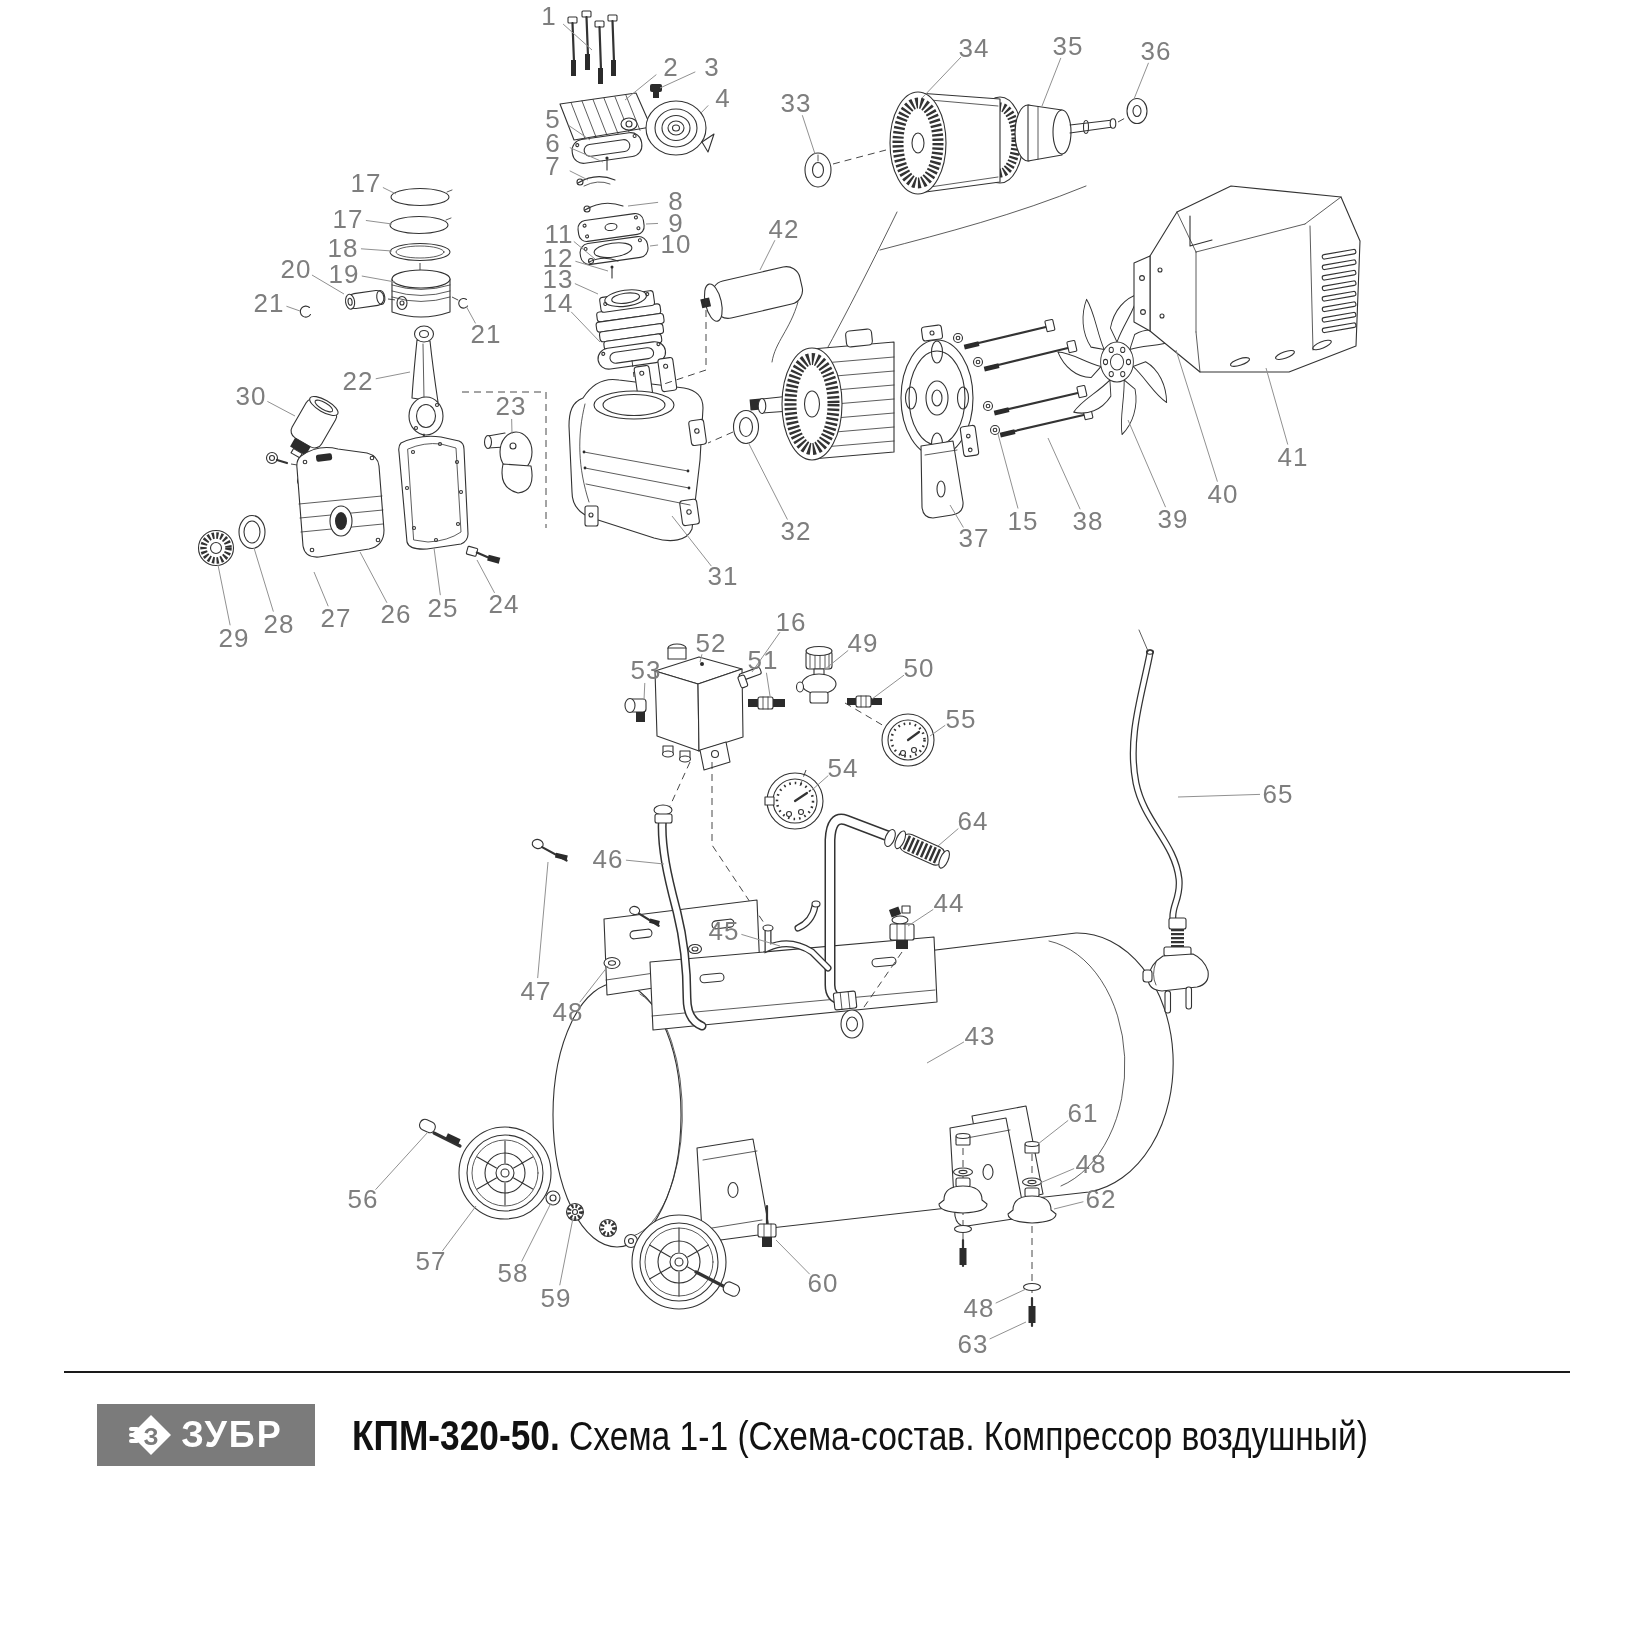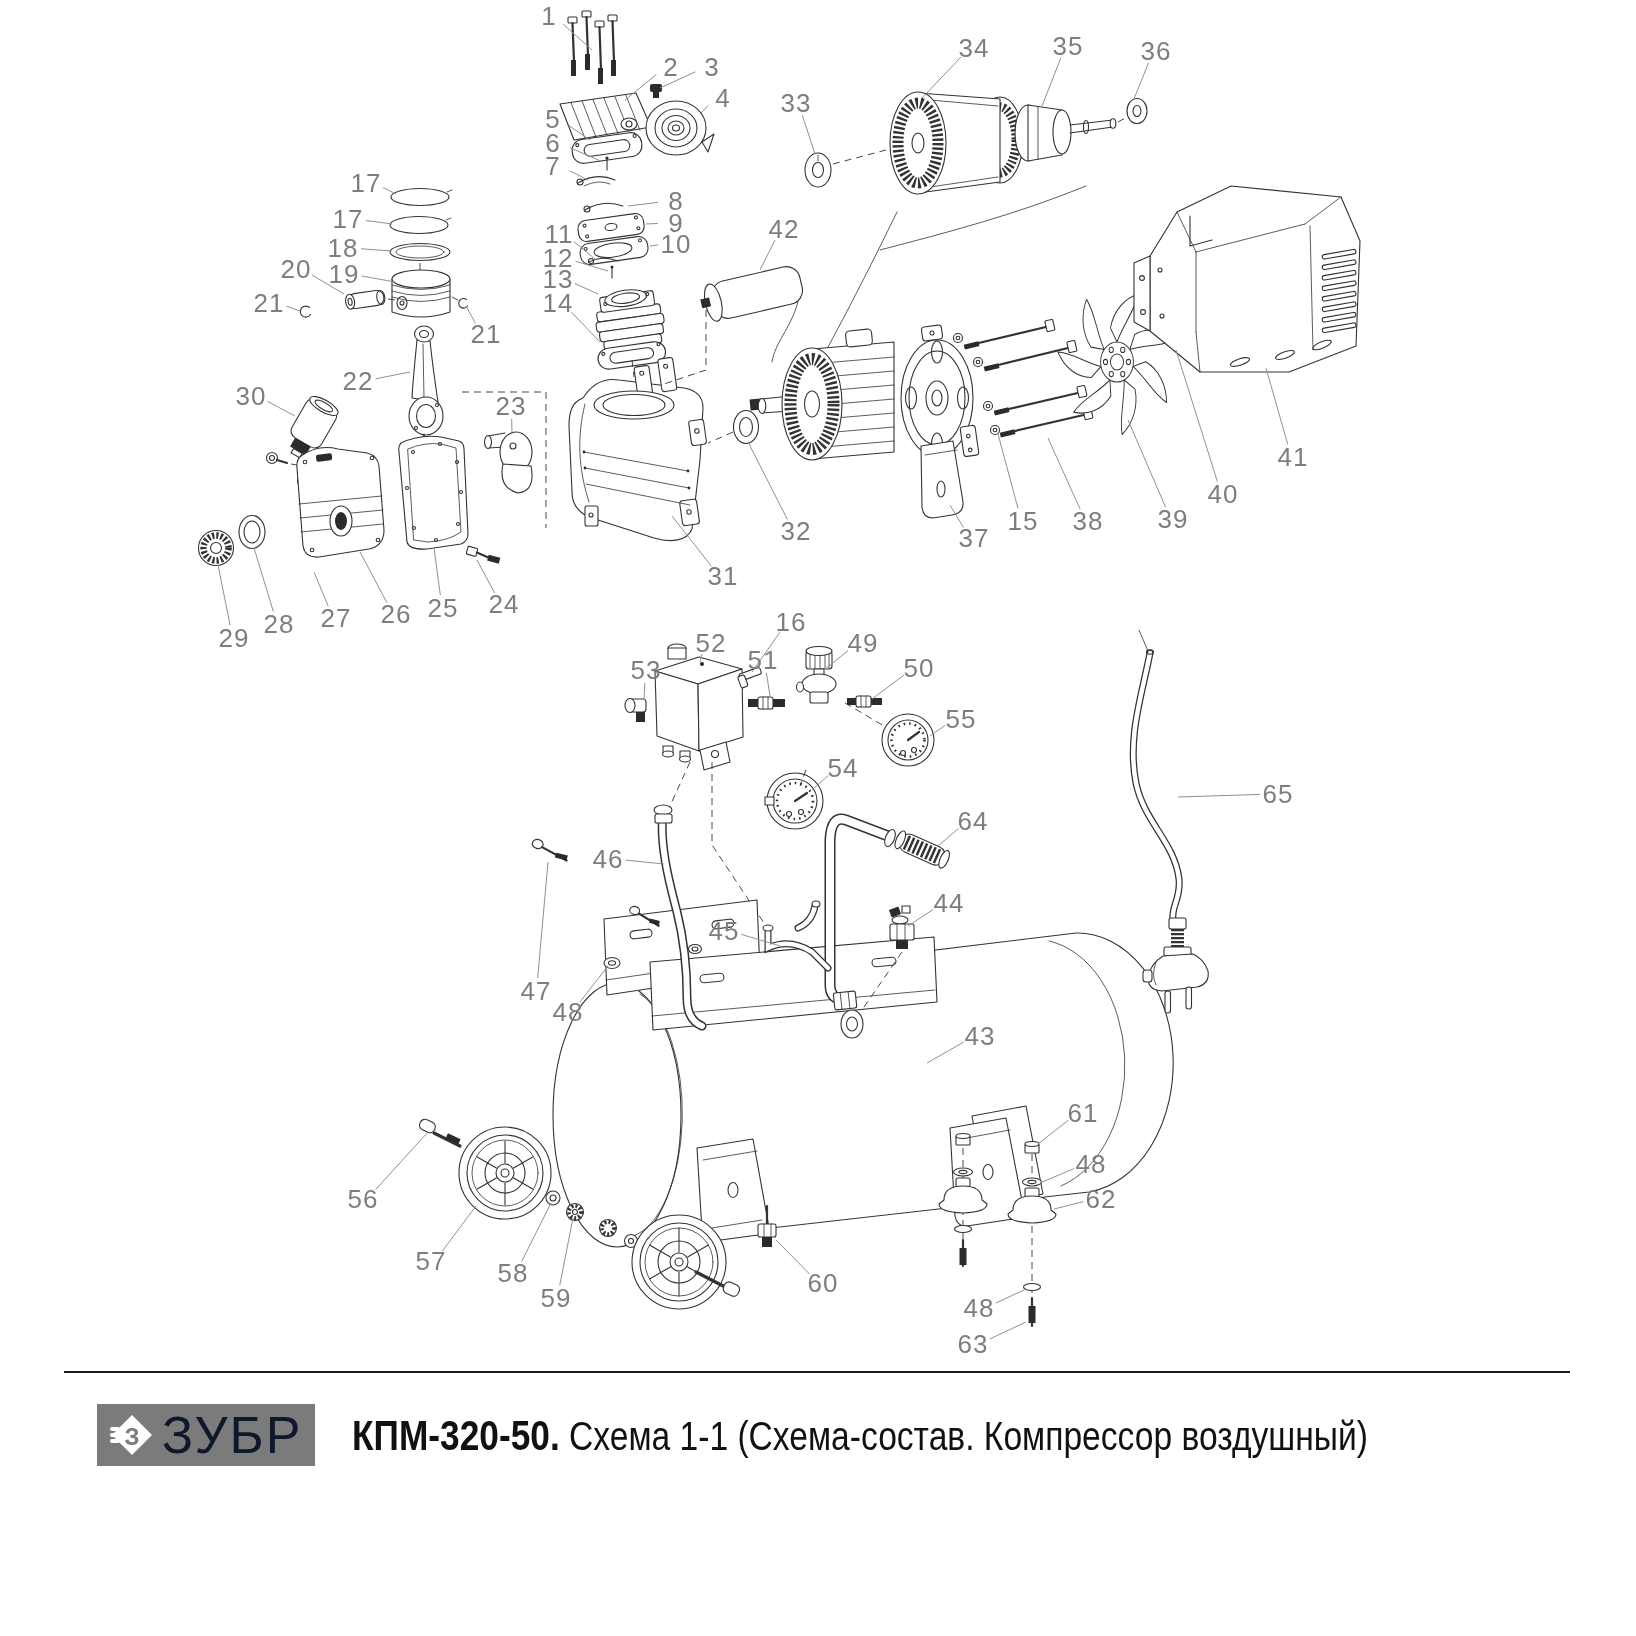--- a/index.html
+++ b/index.html
@@ -19,21 +19,21 @@
   .thin{stroke-width:.8}
   .t2{stroke-width:2.2}
   .t3{stroke-width:3.2}
   .d{fill:none;stroke:var(--ink);stroke-width:.9;stroke-dasharray:7 5}
   .knurl{fill:none;stroke:var(--ink)}
   .callout{fill:var(--lbl);font:26px "Liberation Sans",sans-serif;letter-spacing:1px;text-anchor:middle;dominant-baseline:central}
   .leader{stroke:var(--ldr);stroke-width:1}
   .divider{position:absolute;left:64px;top:1371px;width:1506px;height:2px;background:#1a1a1a;}
   .logo{position:absolute;left:97px;top:1404px;width:218px;height:62px;background:var(--logo-bg);
         display:flex;align-items:center;justify-content:center;gap:8px;}
-  .logo-text{color:#0f172a;font-weight:normal;font-size:52px;letter-spacing:2px;line-height:1;}
+  .logo-text{color:#ffffff;font-weight:bold;font-size:36px;letter-spacing:2px;line-height:1;}
   .title{position:absolute;left:352px;top:1408px;height:56px;line-height:56px;white-space:nowrap;color:#111;
          transform:scaleX(.84);transform-origin:left center;}
   .title .model{font-weight:bold;font-size:42px;}
   .title .rest{font-weight:normal;font-size:40px;}
 </style>
 </head>
 <body>
 
 <div class="page">
 

